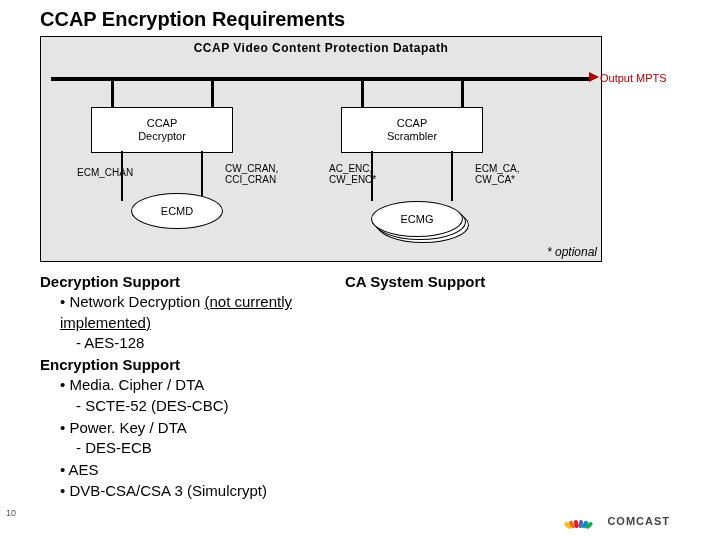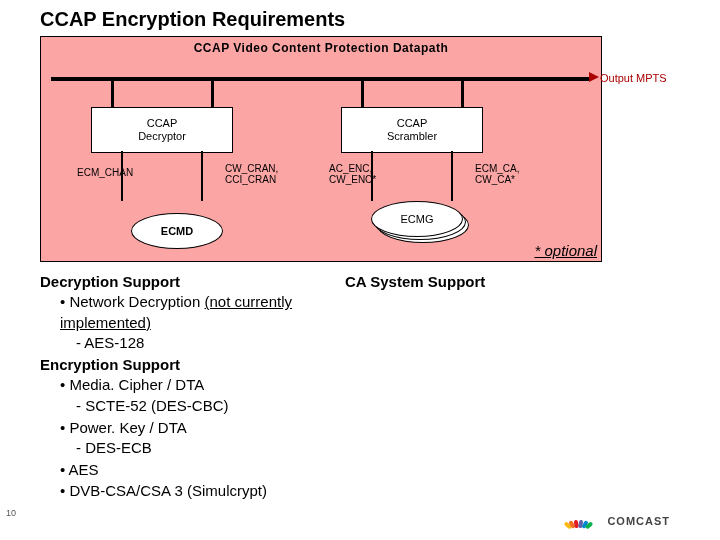--- a/index.html
+++ b/index.html
@@ -26,21 +26,21 @@
     font-weight: bold;
     color: #000;
   }
   .diagram-wrap {
     position: absolute;
     left: 40px;
     top: 36px;
     width: 560px;
     height: 224px;
     border: 1px solid #000;
-    background: #fca5a5;
+    background: #e5e5e5;
   }
   .diagram-title {
     position: absolute;
     top: 4px;
     left: 0;
     right: 0;
     text-align: center;
     font-weight: bold;
     font-size: 12px;
     letter-spacing: 0.5px;
@@ -89,23 +89,22 @@
     position: absolute;
     font-size: 10px;
     line-height: 1.1;
     white-space: pre;
     padding-left: 16px;
   }
   .foot {
     position: absolute;
     right: 4px;
     bottom: 2px;
-    font-size: 15px;
+    font-size: 12px;
     font-style: italic;
-    text-decoration: underline;
   }
   .cols {
     position: absolute;
     left: 40px;
     top: 272px;
     right: 60px;
     display: flex;
     gap: 30px;
     font-size: 15px;
     line-height: 1.35;
@@ -197,21 +196,21 @@
     <div class="thinline" style="left:410px; top:114px; width:2px; height:50px;"></div>
 
     <div class="lbl" style="left:20px; top:130px;">ECM_CHAN</div>
     <div class="lbl" style="left:168px; top:126px;">CW_CRAN,
 CCI_CRAN</div>
     <div class="lbl" style="left:272px; top:126px;">AC_ENC,
 CW_ENC*</div>
     <div class="lbl" style="left:418px; top:126px;">ECM_CA,
 CW_CA*</div>
 
-    <div class="ellipse" style="left:90px; top:176px; width:90px; height:34px;font-weight:bold;">ECMD</div>
+    <div class="ellipse" style="left:90px; top:156px; width:90px; height:34px;">ECMD</div>
 
     <div class="ellipse" style="left:336px; top:170px; width:90px; height:34px;"></div>
     <div class="ellipse" style="left:333px; top:167px; width:90px; height:34px;"></div>
     <div class="ellipse" style="left:330px; top:164px; width:90px; height:34px;">ECMG</div>
 
     <div class="foot">* optional</div>
   </div>
 
   <div class="output-label">Output MPTS</div>
 

